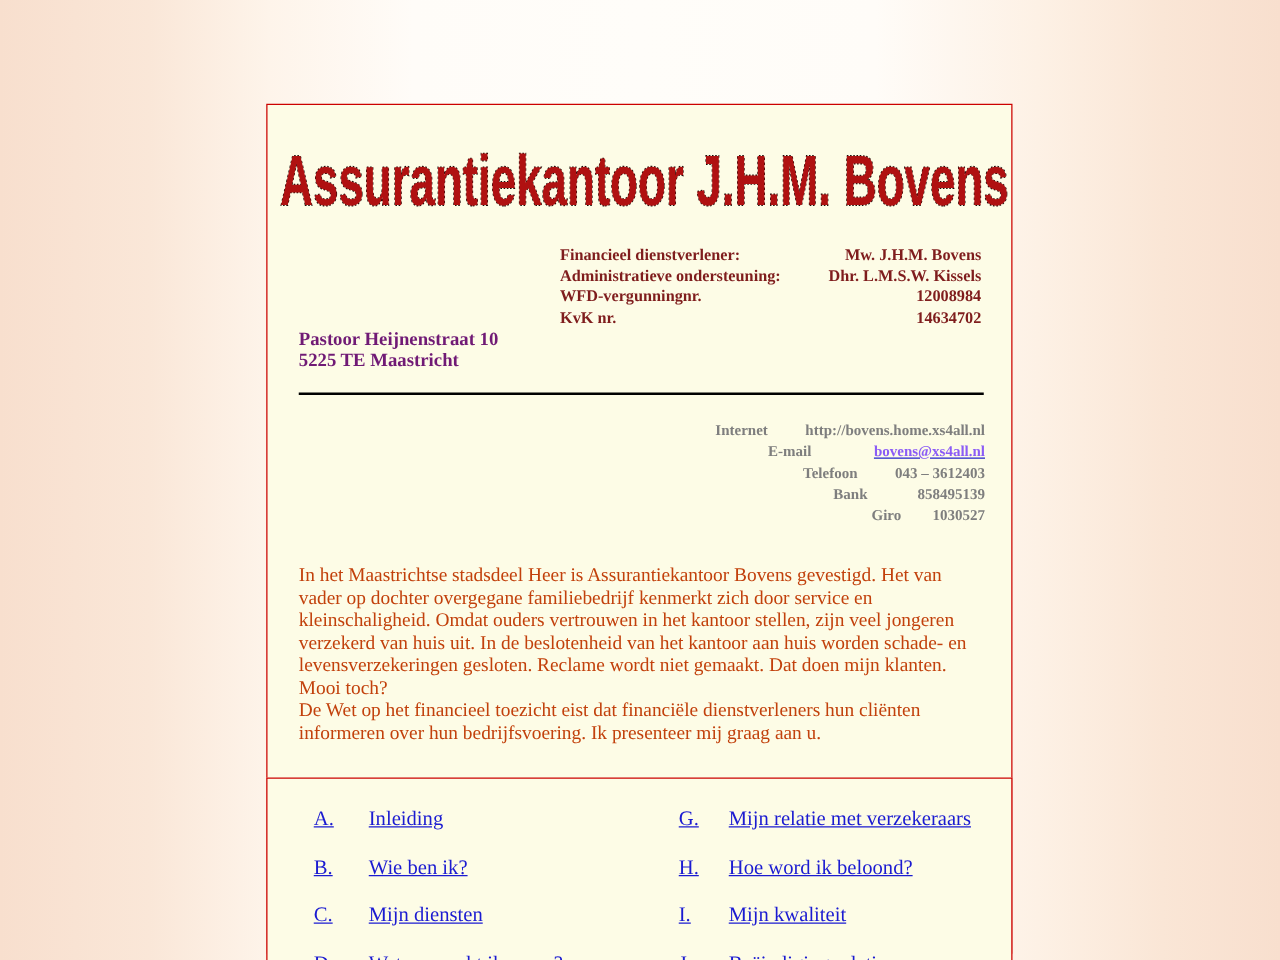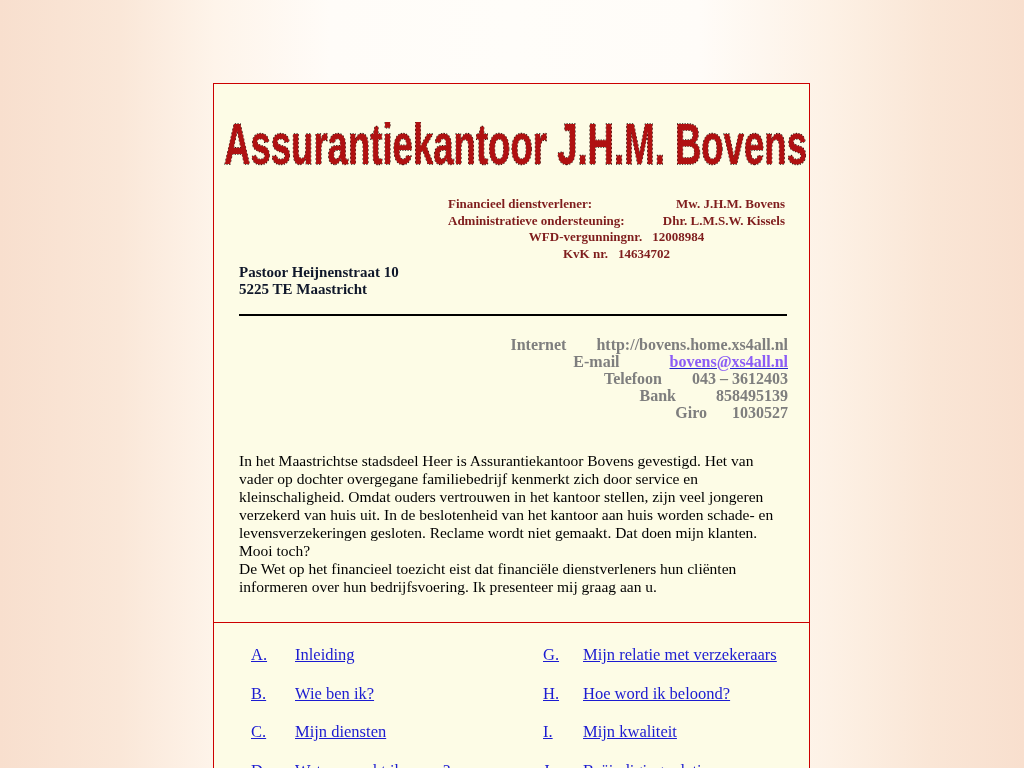--- a/index.html
+++ b/index.html
@@ -28,61 +28,61 @@
 
   .info-block {
     margin: 26px 0 0 234px;
     width: 337px;
     color: #7f1d1d;
     font-weight: bold;
     font-size: 13px;
     line-height: 16.5px;
   }
   .info-row { display: flex; justify-content: space-between; align-items: baseline; }
-  .info-row.right-only { justify-content: center; }
+  .info-row.right-only { justify-content: space-between; }
   .info-gap { display: inline-block; width: 10px; }
 
   .address-block {
     margin: 2px 0 0 25px;
-    color: #0f172a;
+    color: #701a75;
     font-weight: bold;
     font-size: 15px;
     line-height: 16.5px;
   }
 
   .divider {
     margin: 17px 0 0 25px;
     width: 548px;
     border-top: 2px solid #000000;
   }
 
   .contact-block {
     margin: 20px 0 0 25px;
     width: 549px;
     color: #7e7e7e;
     font-weight: bold;
-    font-size: 16px;
+    font-size: 12px;
     line-height: 17px;
   }
   .contact-row { display: flex; justify-content: flex-end; align-items: baseline; }
   .gap-w30 { display: inline-block; width: 30px; }
   .gap-w50 { display: inline-block; width: 50px; }
   .gap-w40 { display: inline-block; width: 40px; }
   .gap-w25 { display: inline-block; width: 25px; }
   .email-link {
     color: #8b5cf6;
     text-decoration: underline;
     text-decoration-color: #2222cc;
     cursor: pointer;
   }
 
   .intro-block {
     margin: 31px 0 0 25px;
     width: 552px;
-    color: #000000;
+    color: #c2410c;
     font-size: 15.5px;
     line-height: 18px;
   }
 
   .menu-row { position: relative; height: 38.5px; }
   .menu-row span {
     position: absolute;
     top: 0;
     font-size: 16.5px;
     color: #1b1bd1;

